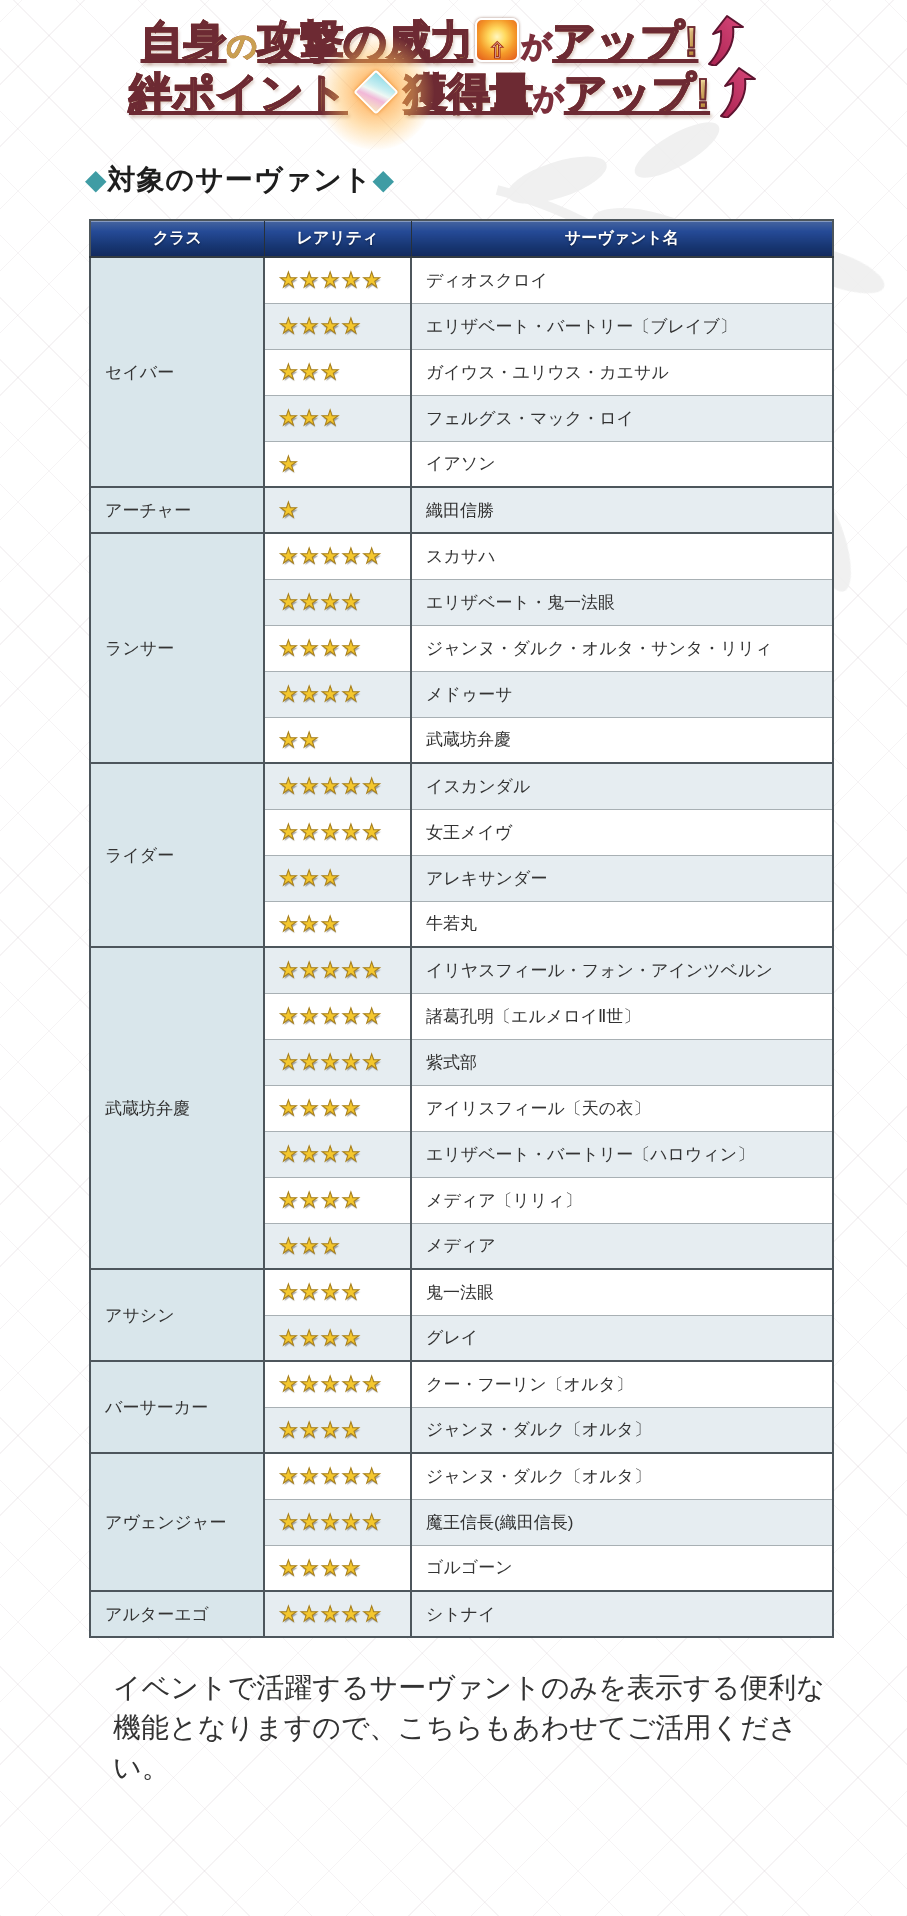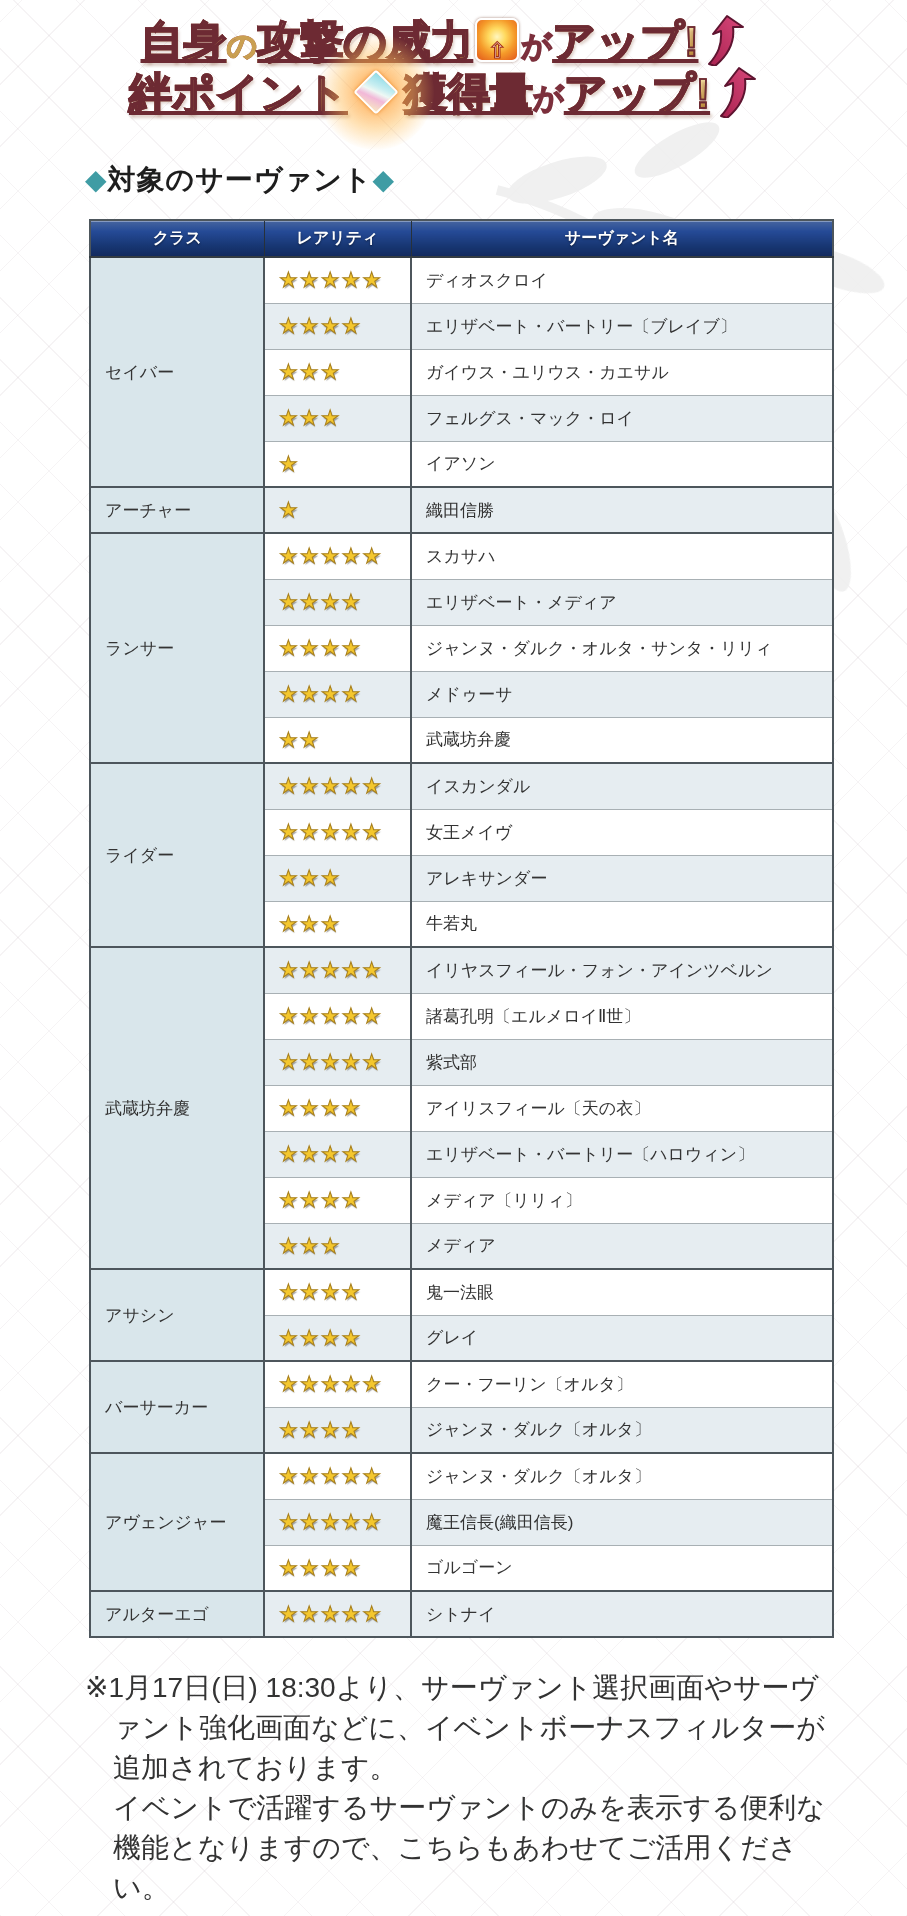--- a/index.html
+++ b/index.html
@@ -177,21 +177,21 @@
             <td class="rarity-cell"><span class="stars">★</span></td>
             <td class="name-cell">織田信勝</td>
           </tr>
           <tr class=" group-first">
             <td class="class-cell" rowspan="5">ランサー</td>
             <td class="rarity-cell"><span class="stars">★★★★★</span></td>
             <td class="name-cell">スカサハ</td>
           </tr>
           <tr class="alt">
             <td class="rarity-cell"><span class="stars">★★★★</span></td>
-            <td class="name-cell">エリザベート・メディア</td>
+            <td class="name-cell">エリザベート・鬼一法眼</td>
           </tr>
           <tr class="">
             <td class="rarity-cell"><span class="stars">★★★★</span></td>
             <td class="name-cell">ジャンヌ・ダルク・オルタ・サンタ・リリィ</td>
           </tr>
           <tr class="alt">
             <td class="rarity-cell"><span class="stars">★★★★</span></td>
             <td class="name-cell">メドゥーサ</td>
           </tr>
           <tr class="">
@@ -277,18 +277,17 @@
           </tr>
           <tr class="alt group-first">
             <td class="class-cell" rowspan="1">アルターエゴ</td>
             <td class="rarity-cell"><span class="stars">★★★★★</span></td>
             <td class="name-cell">シトナイ</td>
           </tr>
         </tbody>
     </table>
 
     <div class="notes">
-      <p class="with-marker"><span>※</span><span>1月17日(日) 18:30より、サーヴァント選択画面やサーヴァント強化画面などに、イベントボーナスフィルターが追加されております。</span></p>
       <p class="no-marker"><span>イベントで活躍するサーヴァントのみを表示する便利な機能となりますので、こちらもあわせてご活用ください。</span></p>
     </div>
 
   </div>
 </div>
 
 </body></html>

